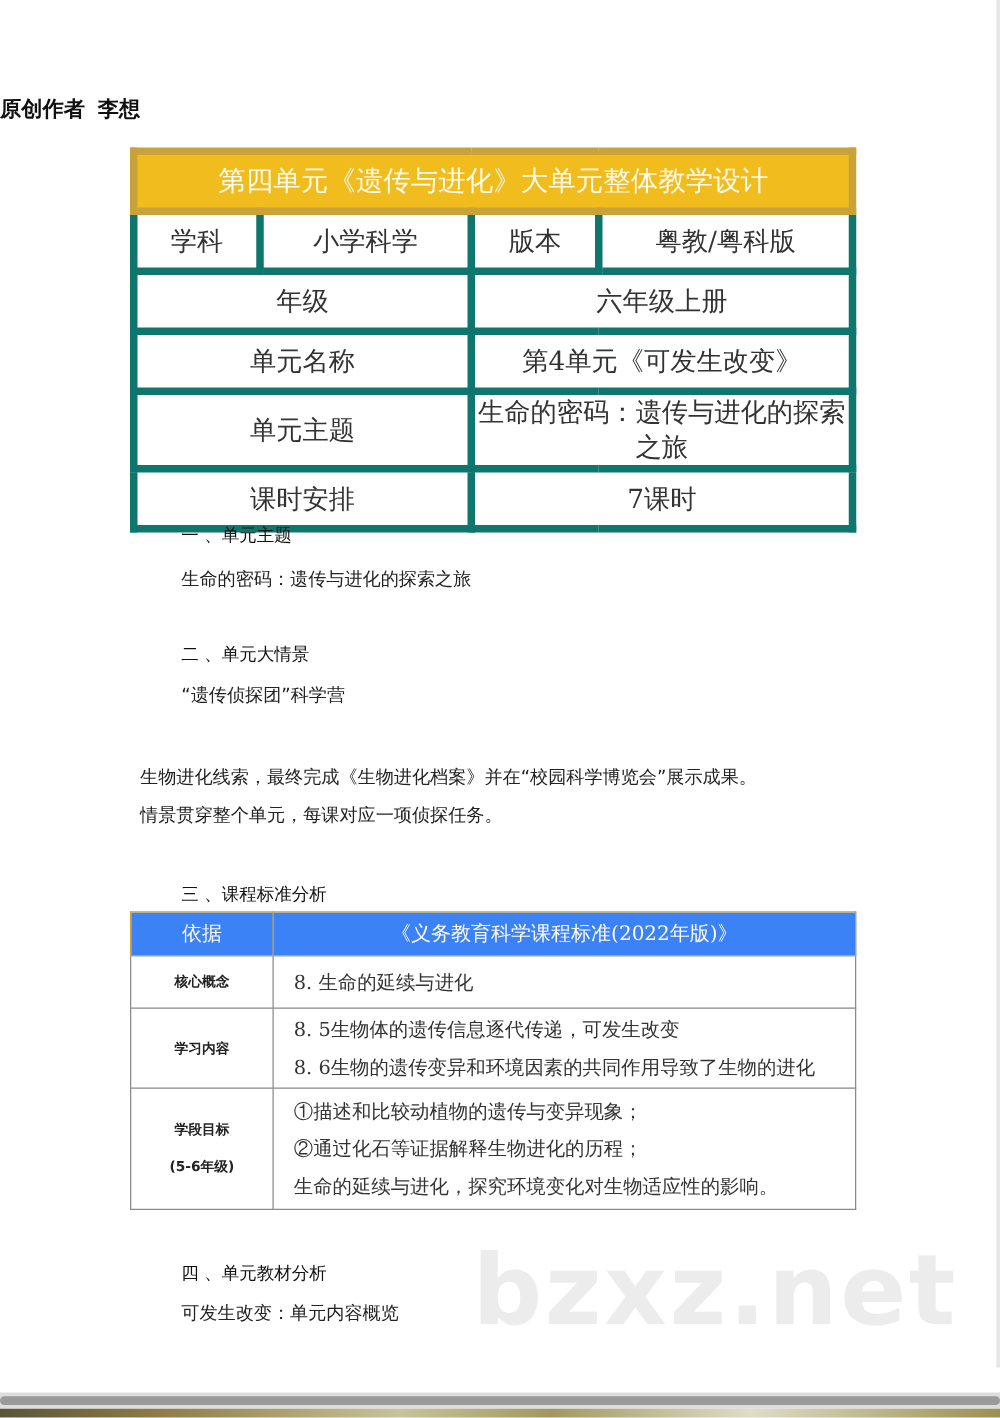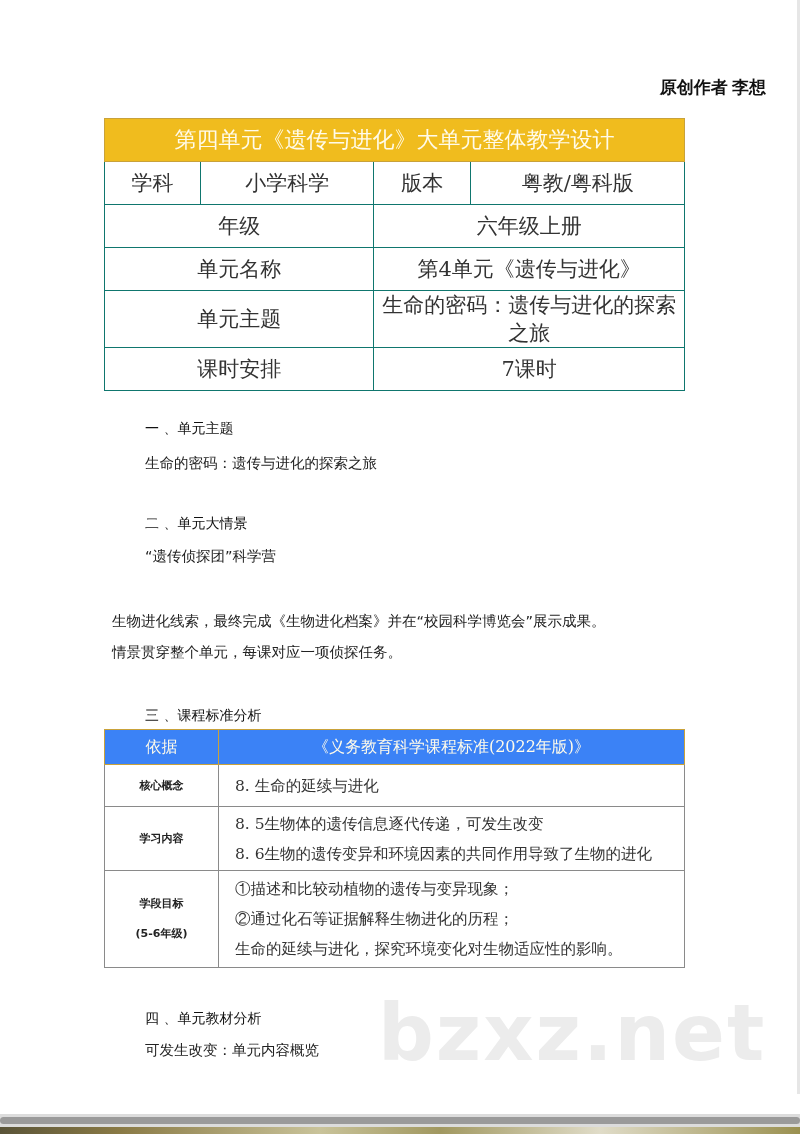--- a/index.html
+++ b/index.html
@@ -5,26 +5,26 @@
   html, body { margin: 0; padding: 0; }
   body {
     width: 800px; height: 1134px; position: relative; overflow: hidden;
     background: #ffffff;
     font-family: "DejaVu Serif", "Liberation Serif", serif;
     color: #222;
   }
   .page { position: absolute; left: 0; top: 0; width: 800px; height: 1094px; background: #fff; }
   .right-edge { position: absolute; right: 0; top: 0; width: 3px; height: 1094px; background: #e6e6e6; }
   .author {
-    position: absolute; top: 76px; left: 0; width: 766px; text-align: right;
-    font-family: Liberation Serif, serif; font-weight: bold; font-size: 17px; color: #111;
+    position: absolute; top: 76px; left: 0; width: 766px; text-align: left;
+    font-family: Liberation Mono, monospace; font-weight: bold; font-size: 17px; color: #111;
   }
   table { border-collapse: collapse; position: absolute; }
   .t1 { left: 104px; top: 118px; width: 581px; }
-  .t1 td { border: 1px solid #0f766e; text-align: center; font-size: 21px; color: #333; padding: 0; }
+  .t1 td { border: 6px solid #0f766e; text-align: center; font-size: 21px; color: #333; padding: 0; }
   .t1 .title-row td {
     background: #f0bc1e; color: #fffbea; font-size: 22px; height: 42px; border-color: #c9a23a;
   }
   .t1 .r td { height: 42px; }
   .section-heading {
     position: absolute; left: 145px; font-family: "DejaVu Sans", sans-serif;
     font-weight: normal; font-size: 14px; color: #111;
   }
   .para {
     position: absolute; font-family: "DejaVu Sans", sans-serif; font-size: 14.5px; color: #222;
@@ -71,21 +71,21 @@
       <td colspan="2" style="width:194px">小学科学</td>
       <td style="width:96px">版本</td>
       <td>粤教/粤科版</td>
     </tr>
     <tr class="r">
       <td colspan="2" style="width:148px">年级</td>
       <td colspan="3">六年级上册</td>
     </tr>
     <tr class="r">
       <td colspan="2">单元名称</td>
-      <td colspan="3">第4单元《遗传与进化》</td>
+      <td colspan="3">第4单元《可发生改变》</td>
     </tr>
     <tr class="r">
       <td colspan="2">单元主题</td>
       <td colspan="3">生命的密码：遗传与进化的探索之旅</td>
     </tr>
     <tr class="r">
       <td colspan="2">课时安排</td>
       <td colspan="3">7课时</td>
     </tr>
   </tbody>

